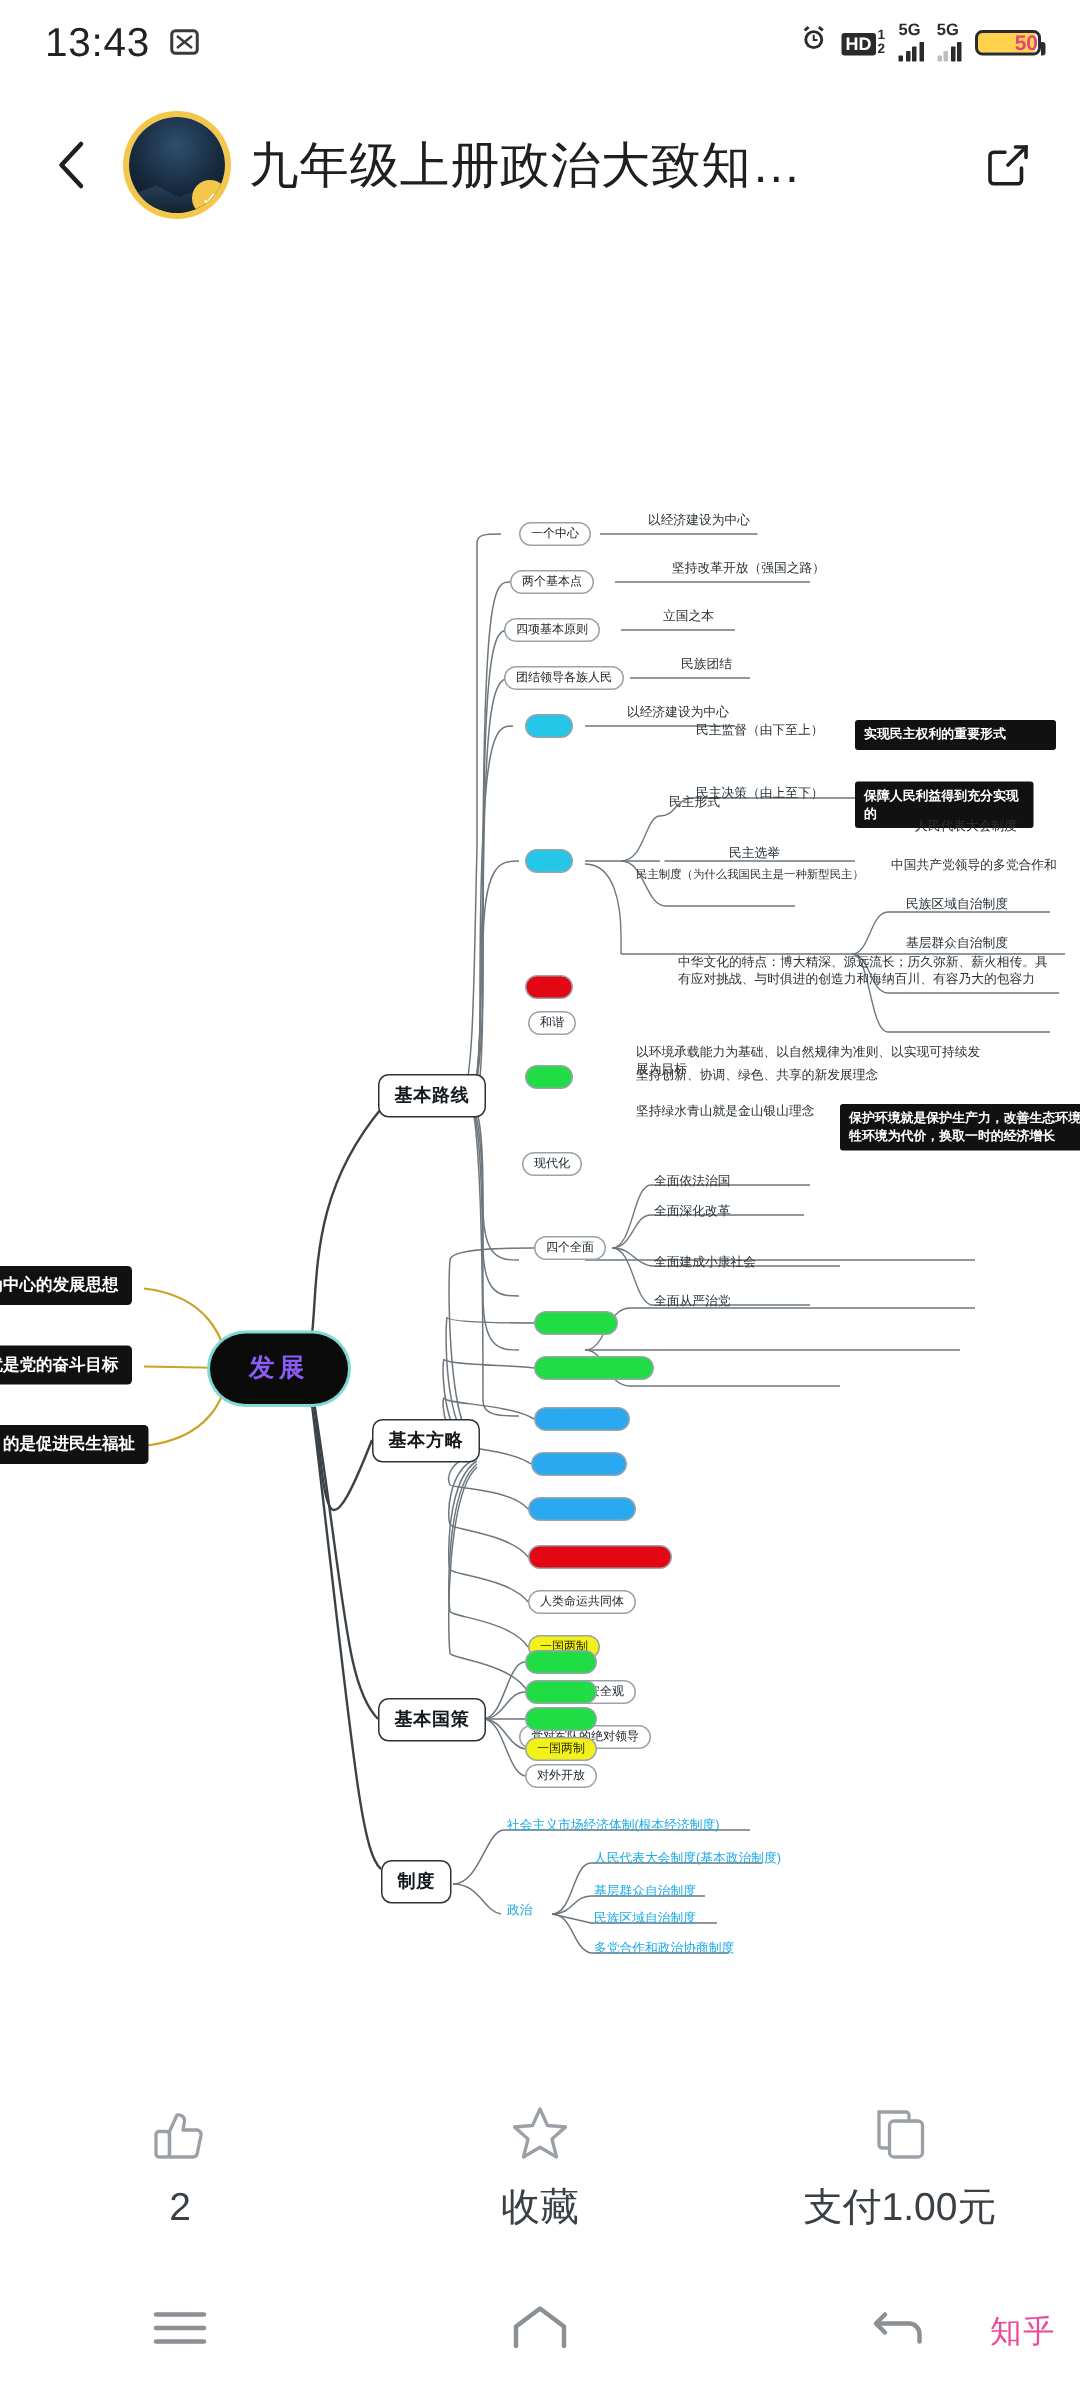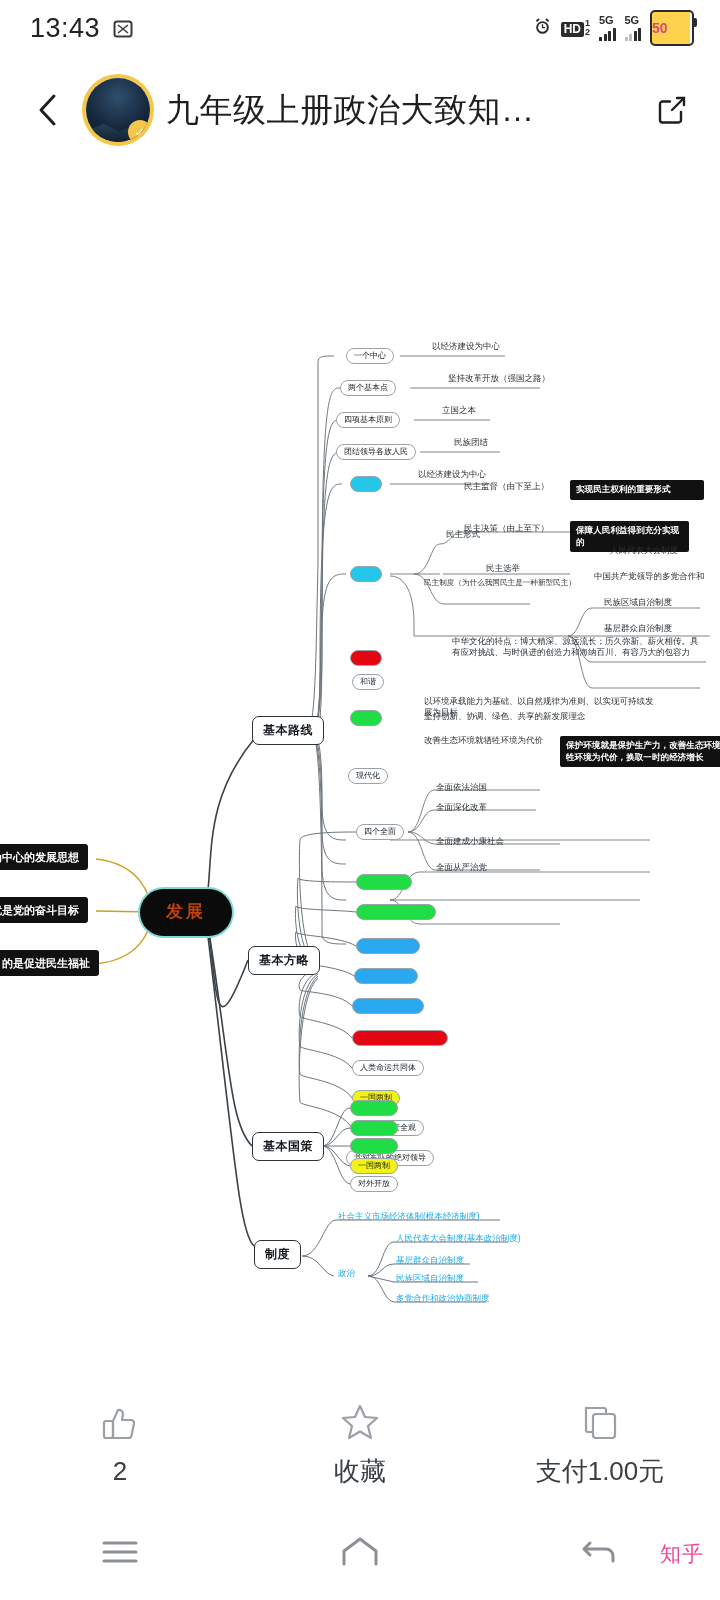--- a/index.html
+++ b/index.html
@@ -30,22 +30,22 @@
   .hd-nums{ display:flex; flex-direction:column; font-size:9px; line-height:.95; color:#2b2b2b; font-weight:600;}
   .sig{ display:flex; align-items:flex-end; gap:1.5px; height:14px;}
   .sig i{ display:block; width:3px; background:#2b2b2b; border-radius:.5px;}
   .sig i:nth-child(1){height:4px;} .sig i:nth-child(2){height:7px;}
   .sig i:nth-child(3){height:10px;} .sig i:nth-child(4){height:13px;}
   .sig.faded i{ background:#bdbdbd; }
   .sig.faded i:nth-child(3),.sig.faded i:nth-child(4){background:#2b2b2b;}
   .sg-wrap{ display:flex; flex-direction:column; align-items:flex-start; }
   .sg-lbl{ font-size:11px; font-weight:700; line-height:1; color:#2b2b2b; margin-bottom:1px;}
   .batt{
-    width:44px;height:36px;border:2px solid #2b2b2b;border-radius:5px;
-    display:flex;align-items:center;justify-content:flex-start;position:relative;
+    width:44px;height:17px;border:2px solid #2b2b2b;border-radius:5px;
+    display:flex;align-items:center;justify-content:flex-end;position:relative;
     background:linear-gradient(90deg,#ffd24d 0 95%,#fff 95%);
   }
   .batt:after{content:"";position:absolute;right:-5px;top:6px;width:3px;height:9px;background:#2b2b2b;border-radius:0 2px 2px 0;}
   .batt span{font-size:14px;font-weight:700;color:#e0457b;}
 
   
   .header{
     height:108px;width:720px;display:flex;align-items:center;
     padding:0 26px 0 28px; gap:16px;
   }
@@ -91,21 +91,21 @@
   }
   .pill.sm{ font-size:8px; height:16px; padding:2px 7px; border-radius:9px;}
   
   .branch{
     border:1.6px solid #2b3238; border-radius:7px; background:#fff;
     font-size:12px; font-weight:700; color:#14191d; padding:7px 10px;
     letter-spacing:.5px;
   }
   
   .root{
-    border-radius:50%/50%; background:#0b0b0b; color:#c2410c;
+    border-radius:50%/50%; background:#0b0b0b; color:#8b5cf6;
     font-size:17px; font-weight:700; letter-spacing:3px;
     padding:14px 26px; border-radius:40px;
     box-shadow:0 0 0 2px #7fd9d4;
   }
   
   .leaf{
     font-size:8.5px; color:#2a3035; background:transparent; padding:0 2px;
   }
   .leaf.tiny{ font-size:7.6px; }
   .leaf.multi{ white-space:normal; text-align:left; display:block; line-height:1.35;}
@@ -382,21 +382,21 @@
   <div class="node leaf" style="left:602px; top:434px;">民族区域自治制度</div>
   <div class="node leaf" style="left:602px; top:460px;">基层群众自治制度</div>
 
   <div class="node pill sm hl-red" style="left:350px; top:486px;">文明</div>
   <div class="node leaf multi" style="left:450px; top:472px; width:252px;">中华文化的特点：博大精深、源远流长；历久弥新、薪火相传。具有应对挑战、与时俱进的创造力和海纳百川、有容乃大的包容力</div>
   <div class="node pill sm" style="left:352px; top:510px;">和谐</div>
 
   <div class="node pill sm hl-green" style="left:350px; top:546px;">美丽</div>
   <div class="node leaf multi" style="left:422px; top:532px; width:236px;">以环境承载能力为基础、以自然规律为准则、以实现可持续发展为目标</div>
   <div class="node leaf" style="left:422px; top:548px;">坚持创新、协调、绿色、共享的新发展理念</div>
-  <div class="node leaf" style="left:422px; top:572px;">改善生态环境就牺牲环境为代价</div>
+  <div class="node leaf" style="left:422px; top:572px;">坚持绿水青山就是金山银山理念</div>
   <div class="node callout" style="left:560px; top:572px; width:186px;">保护环境就是保护生产力，改善生态环境就牺牲环境为代价，换取一时的经济增长</div>
 
   <div class="node pill sm" style="left:348px; top:604px;">现代化</div>
 
   <div class="node pill sm" style="left:356px; top:660px;">四个全面</div>
   <div class="node leaf" style="left:434px; top:619px;">全面依法治国</div>
   <div class="node leaf" style="left:434px; top:639px;">全面深化改革</div>
   <div class="node leaf" style="left:434px; top:673px;">全面建成小康社会</div>
   <div class="node leaf" style="left:434px; top:699px;">全面从严治党</div>
 

